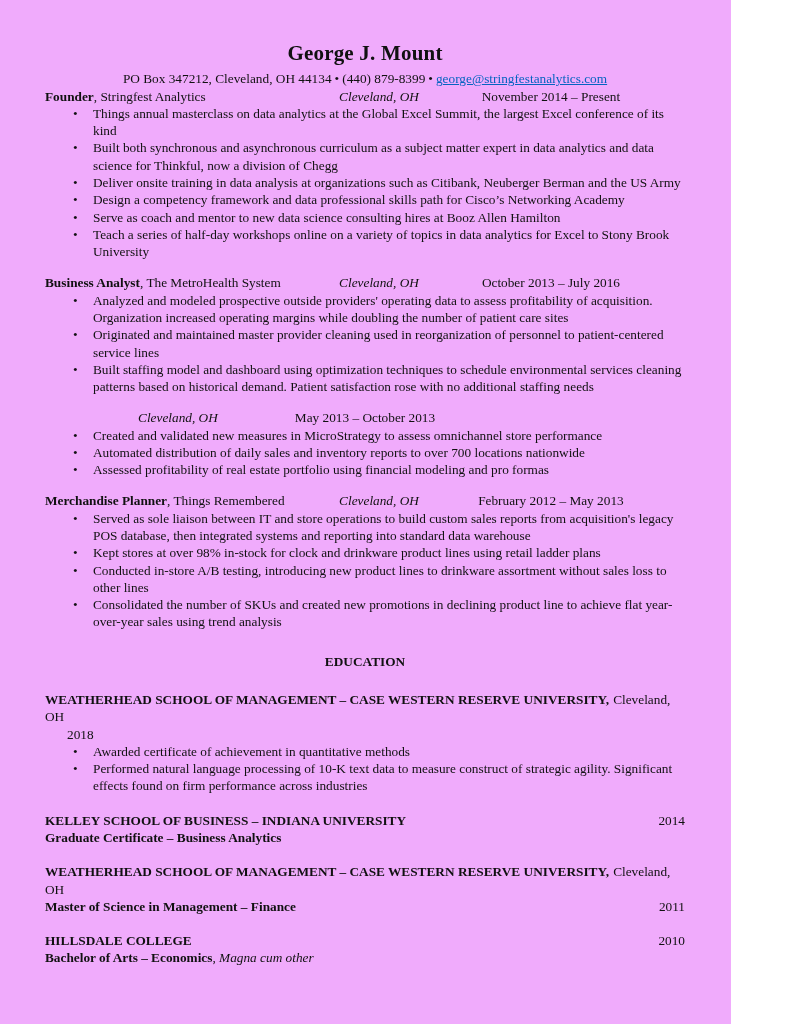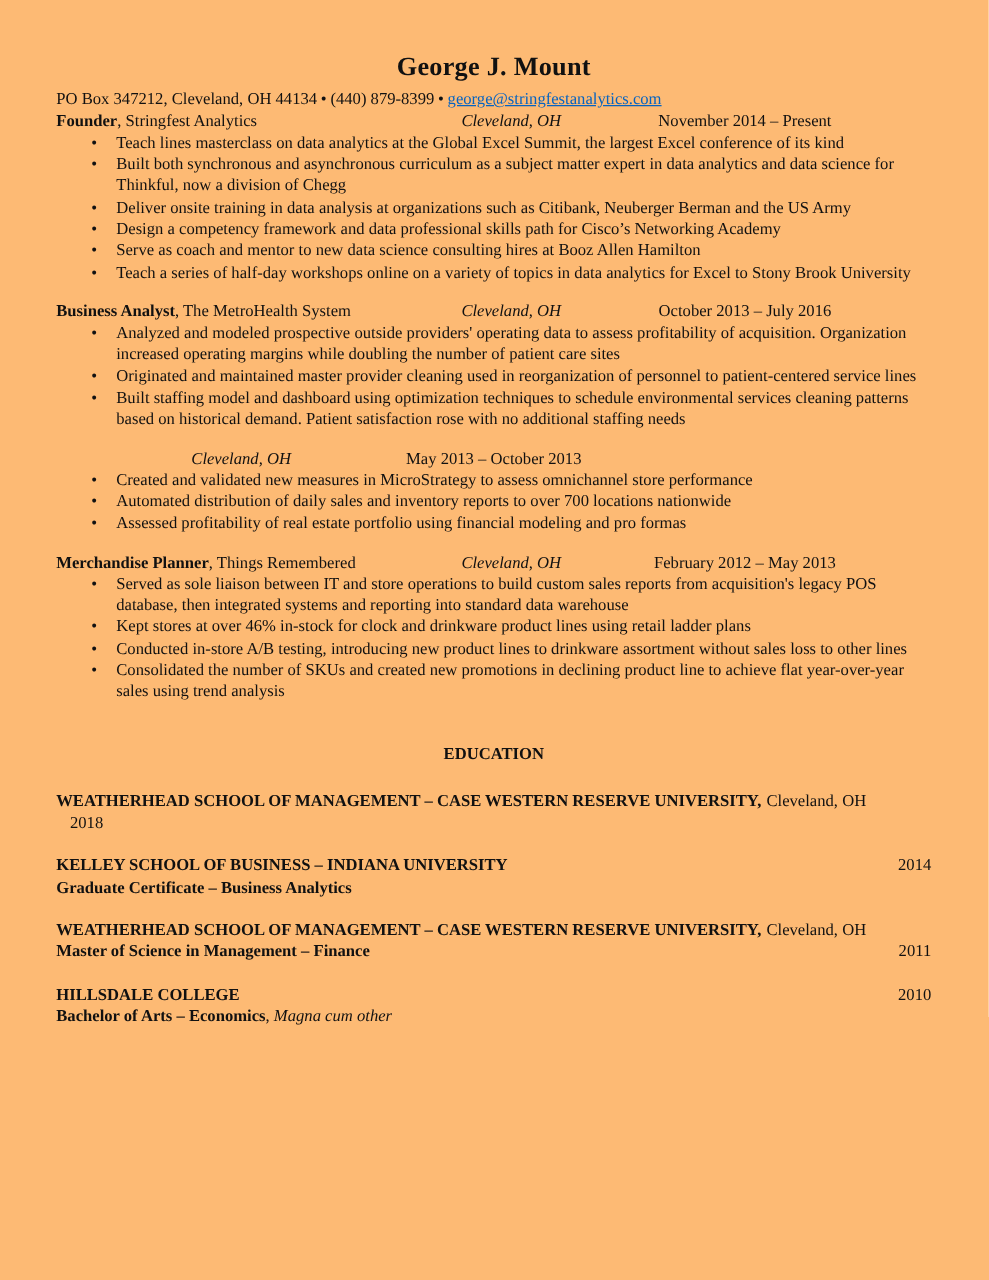--- a/index.html
+++ b/index.html
@@ -7,46 +7,47 @@
     width: 791px; height: 1024px;
     font-family: "Liberation Serif", serif;
     font-size: 13.3px;
     line-height: 1.3;
     color: #111111;
     box-sizing: border-box;
     overflow: hidden;
   }
   .page {
     box-sizing: border-box;
-    width: 791px; height: 1024px;
+    width: 731px; height: 1024px;
     padding: 40px 46px 20px 45px;
-    background: #fdba74;
+    background: #f0abfc;
   }
   .candidate-name {
     text-align: center;
     font-size: 21px;
     font-weight: bold;
     letter-spacing: 0.2px;
   }
   .contact-line {
+    text-align: center;
     margin-top: 3px;
   }
   .contact-line a {
     color: #0563C1;
     text-decoration: underline;
     cursor: pointer;
   }
   .sep { padding: 0 3px; }
   .section-heading {
     text-align: center;
     font-weight: bold;
     margin-top: 37px;
     margin-bottom: 17px;
   }
-  .section-heading.education { margin-top: 32px; margin-bottom: 21px; }
+  .section-heading.education { margin-top: 22px; margin-bottom: 21px; }
   .job { margin-bottom: 14px; }
   .job-header {
     display: grid;
     grid-template-columns: 1fr auto 1fr;
     align-items: baseline;
     gap: 12px;
   }
   .job-title { font-weight: bold; }
   .job-location { font-style: italic; text-align: center; transform: translateX(14px); }
   .job-dates { text-align: center; }
@@ -69,41 +70,41 @@
   .edu-line {
     display: flex;
     justify-content: space-between;
     align-items: baseline;
   }
   .school-name { font-weight: bold; }
   .school-location { font-weight: normal; margin-left: 4px; }
   .degree { font-weight: bold; }
   .honors { font-style: italic; font-weight: normal; }
   .plain { font-weight: normal; }
-  .year { text-align: right; font-weight: normal; white-space: nowrap; margin-left: 11px; }
+  .year { text-align: right; font-weight: normal; white-space: nowrap; margin-left: 22px; }
 </style>
 </head>
 <body>
 
 <div class="page">
 
   <div class="candidate-name">George J. Mount</div>
   <div class="contact-line">
     <span>PO Box 347212, Cleveland, OH 44134</span><span class="sep">•</span><span>(440) 879-8399</span><span class="sep">•</span><a href="#">george@stringfestanalytics.com</a>
   </div>
 
 
   <div class="job">
     <div class="job-header">
       <div><span class="job-title">Founder</span><span>, Stringfest Analytics</span></div>
       <div class="job-location">Cleveland, OH</div>
       <div class="job-dates">November 2014 – Present</div>
     </div>
     <ul class="bullets">
-      <li>Teach lines masterclass on data analytics at the Global Excel Summit, the largest Excel conference of its kind</li>
+      <li>Things annual masterclass on data analytics at the Global Excel Summit, the largest Excel conference of its kind</li>
       <li>Built both synchronous and asynchronous curriculum as a subject matter expert in data analytics and data science for Thinkful, now a division of Chegg</li>
       <li>Deliver onsite training in data analysis at organizations such as Citibank, Neuberger Berman and the US Army</li>
       <li>Design a competency framework and data professional skills path for Cisco’s Networking Academy</li>
       <li>Serve as coach and mentor to new data science consulting hires at Booz Allen Hamilton</li>
       <li>Teach a series of half-day workshops online on a variety of topics in data analytics for Excel to Stony Brook University</li>
     </ul>
   </div>
 
   <div class="job">
     <div class="job-header">
@@ -131,35 +132,39 @@
   </div>
 
   <div class="job">
     <div class="job-header">
       <div><span class="job-title">Merchandise Planner</span><span>, Things Remembered</span></div>
       <div class="job-location">Cleveland, OH</div>
       <div class="job-dates">February 2012 – May 2013</div>
     </div>
     <ul class="bullets">
       <li>Served as sole liaison between IT and store operations to build custom sales reports from acquisition's legacy POS database, then integrated systems and reporting into standard data warehouse</li>
-      <li>Kept stores at over 46% in-stock for clock and drinkware product lines using retail ladder plans</li>
+      <li>Kept stores at over 98% in-stock for clock and drinkware product lines using retail ladder plans</li>
       <li>Conducted in-store A/B testing, introducing new product lines to drinkware assortment without sales loss to other lines</li>
       <li>Consolidated the number of SKUs and created new promotions in declining product line to achieve flat year-over-year sales using trend analysis</li>
     </ul>
   </div>
 
   <div class="section-heading education">EDUCATION</div>
 
   <div class="edu-entry">
     <div class="edu-line">
       <div><span class="school-name">WEATHERHEAD SCHOOL OF MANAGEMENT – CASE WESTERN RESERVE UNIVERSITY,</span><span class="school-location">Cleveland, OH</span></div>
     </div>
     <div class="edu-line">
       <div class="year">2018</div>
     </div>
+    <ul class="bullets">
+      <li>Awarded certificate of achievement in quantitative methods</li>
+      <li>Performed natural language processing of 10-K text data to measure construct of strategic agility. Significant effects found on firm performance across industries</li>
+    </ul>
   </div>
 
   <div class="edu-entry">
     <div class="edu-line">
       <div class="school-name">KELLEY SCHOOL OF BUSINESS – INDIANA UNIVERSITY</div>
       <div class="year">2014</div>
     </div>
     <div class="edu-line">
       <div class="degree">Graduate Certificate – Business Analytics</div>
     </div>

